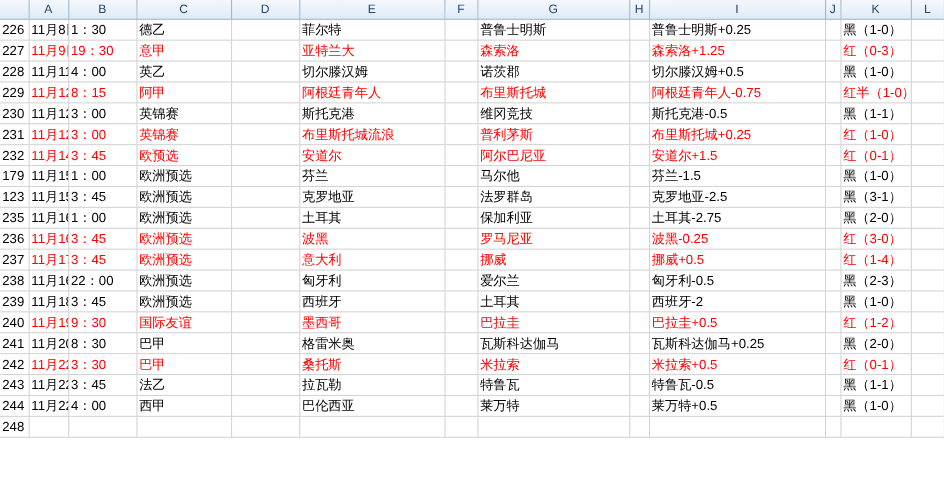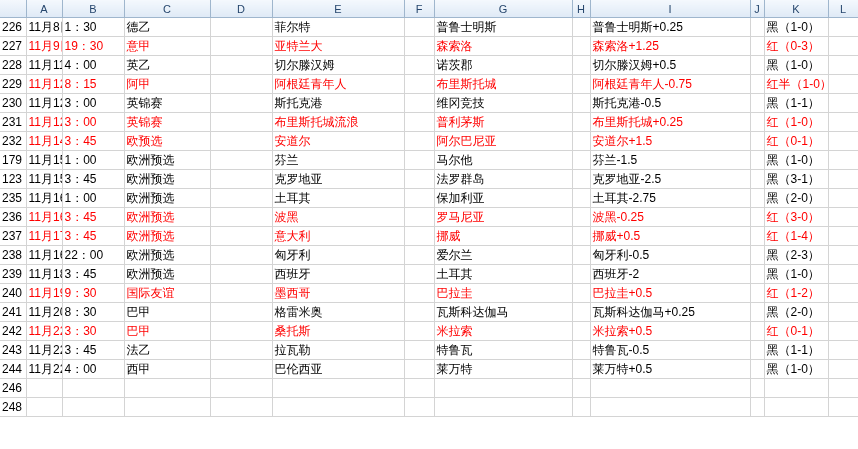--- a/index.html
+++ b/index.html
@@ -398,35 +398,20 @@
           <td class="black cell-a">巴伦西亚</td>
           <td class="black cell-a"></td>
           <td class="black cell-a">莱万特</td>
           <td class="black cell-a"></td>
           <td class="black cell-a">莱万特+0.5</td>
           <td class="black cell-a"></td>
           <td class="black cell-a">黑（1-0）</td>
           <td class="black cell-a"></td>
         </tr>
         <tr>
-          <td class="rowheader">246</td>
-          <td class="black cell-a"></td>
-          <td class="black cell-a"></td>
-          <td class="black cell-a"></td>
-          <td class="black cell-a"></td>
-          <td class="black cell-a"></td>
-          <td class="black cell-a"></td>
-          <td class="black cell-a"></td>
-          <td class="black cell-a"></td>
-          <td class="black cell-a"></td>
-          <td class="black cell-a"></td>
-          <td class="black cell-a"></td>
-          <td class="black cell-a"></td>
-        </tr>
-        <tr>
           <td class="rowheader">248</td>
           <td class="black cell-a"></td>
           <td class="black cell-a"></td>
           <td class="black cell-a"></td>
           <td class="black cell-a"></td>
           <td class="black cell-a"></td>
           <td class="black cell-a"></td>
           <td class="black cell-a"></td>
           <td class="black cell-a"></td>
           <td class="black cell-a"></td>

